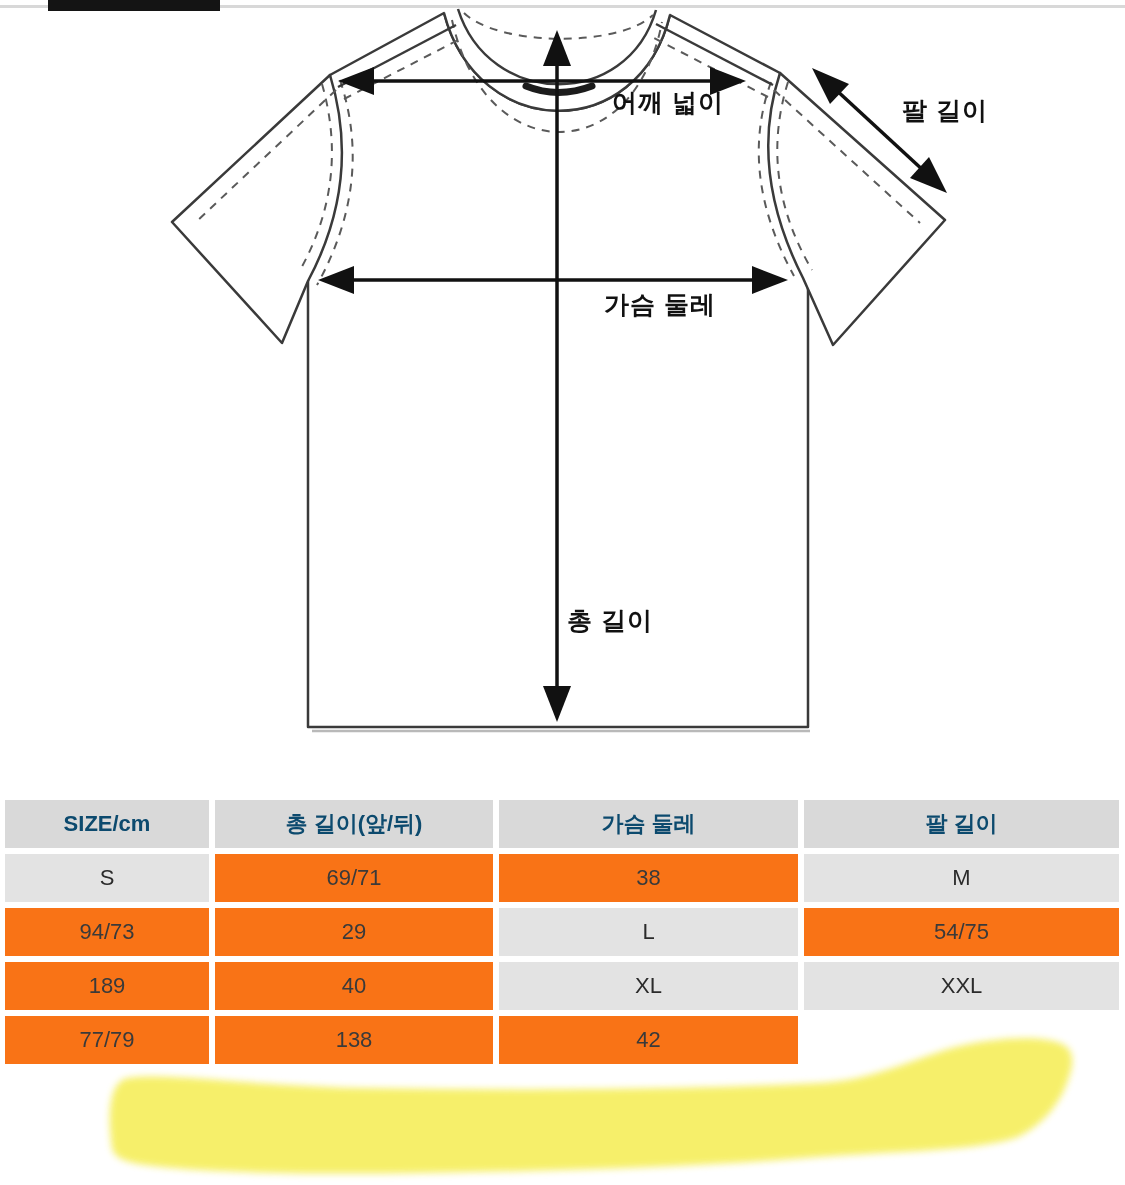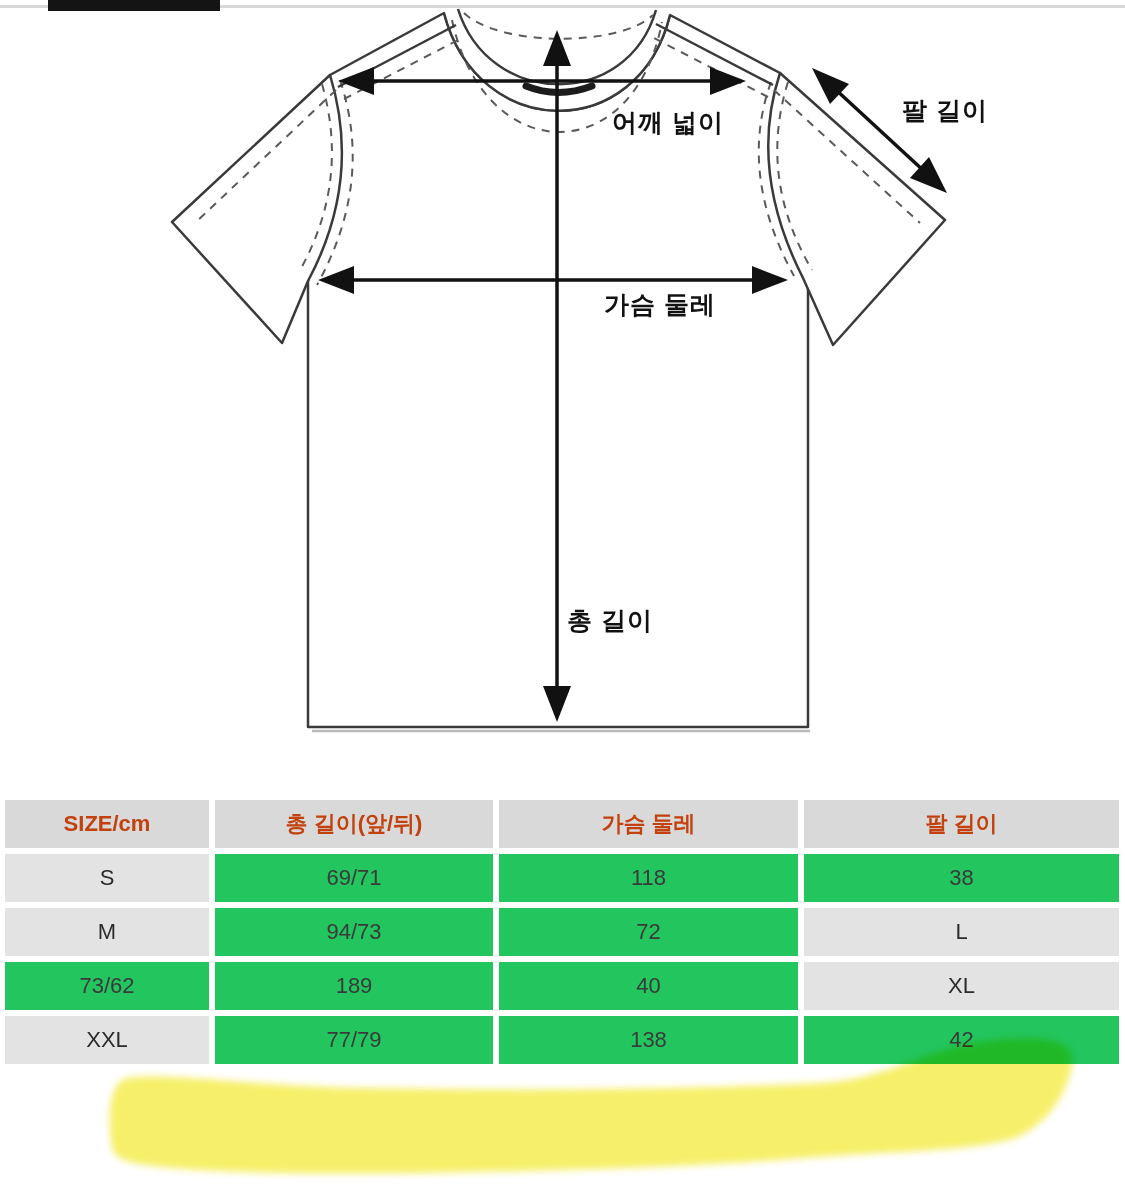--- a/index.html
+++ b/index.html
@@ -19,45 +19,45 @@
     position:absolute;left:48px;top:0;width:172px;height:11px;
     background:#141414;
   }
   
   #diagram-svg{position:absolute;left:0;top:0;}
   .diagram-label{
     position:absolute;
     font-size:25px;font-weight:700;color:#111;
     white-space:nowrap;letter-spacing:1px;
   }
-  #label-shoulder{left:612px;top:86px;margin-top:20px;}
+  #label-shoulder{left:612px;top:86px;}
   #label-arm{left:902px;top:94px;}
   #label-chest{left:604px;top:288px;}
   #label-total{left:567px;top:604px;}
   
   #size-table{
     position:absolute;left:5px;top:800px;
     display:grid;
     grid-template-columns:204px 278px 299px 315px;
     grid-auto-rows:48px;
     gap:6px;
     font-size:22px;
     color:#333;
   }
   .cell{
     display:flex;align-items:center;justify-content:center;
   }
   .cell.header{
-    background:#d9d9d9;color:#c2410c;font-weight:600;
+    background:#d9d9d9;color:#0c4a6e;font-weight:600;
   }
   .cell.size-col{
     background:#e3e3e3;color:#2b2b2b;font-weight:500;
   }
   .cell.value{
-    background:#22c55e;color:#3a3a3a;
+    background:#f97316;color:#3a3a3a;
   }
   
   #highlight-svg{
     position:absolute;left:0;top:0;
     pointer-events:none;
     mix-blend-mode:multiply;
   }
 </style>
 </head>
 <body>
@@ -138,29 +138,28 @@
 
   <div id="size-table">
 
     <div class="cell header">SIZE/cm</div>
     <div class="cell header">총 길이(앞/뒤)</div>
     <div class="cell header">가슴 둘레</div>
     <div class="cell header">팔 길이</div>
 
     <div class="cell size-col">S</div>
     <div class="cell value">69/71</div>
-    <div class="cell value">118</div>
     <div class="cell value">38</div>
 
     <div class="cell size-col">M</div>
     <div class="cell value">94/73</div>
-    <div class="cell value">72</div>
+    <div class="cell value">29</div>
 
     <div class="cell size-col">L</div>
-    <div class="cell value">73/62</div>
+    <div class="cell value">54/75</div>
     <div class="cell value">189</div>
     <div class="cell value">40</div>
 
     <div class="cell size-col">XL</div>
 
     <div class="cell size-col">XXL</div>
     <div class="cell value">77/79</div>
     <div class="cell value">138</div>
     <div class="cell value">42</div>
   </div>

